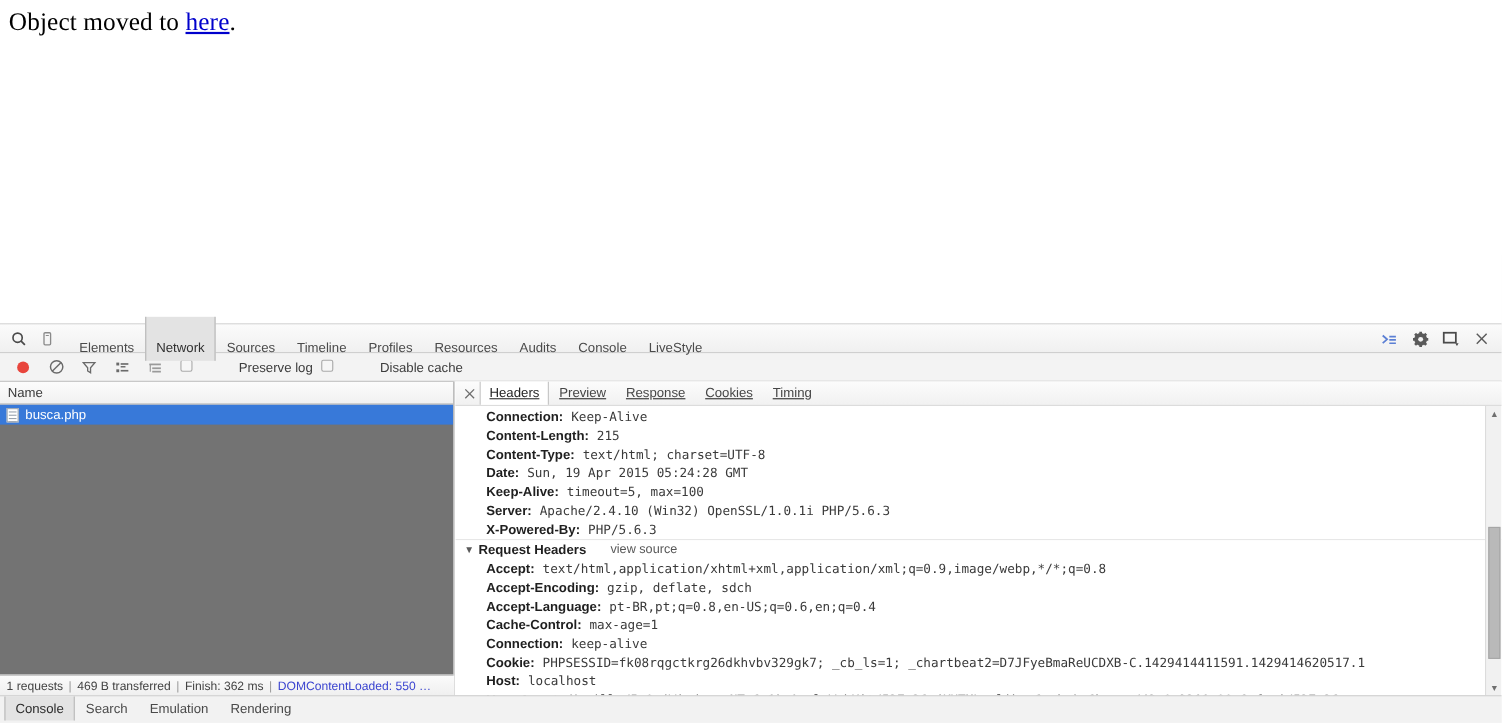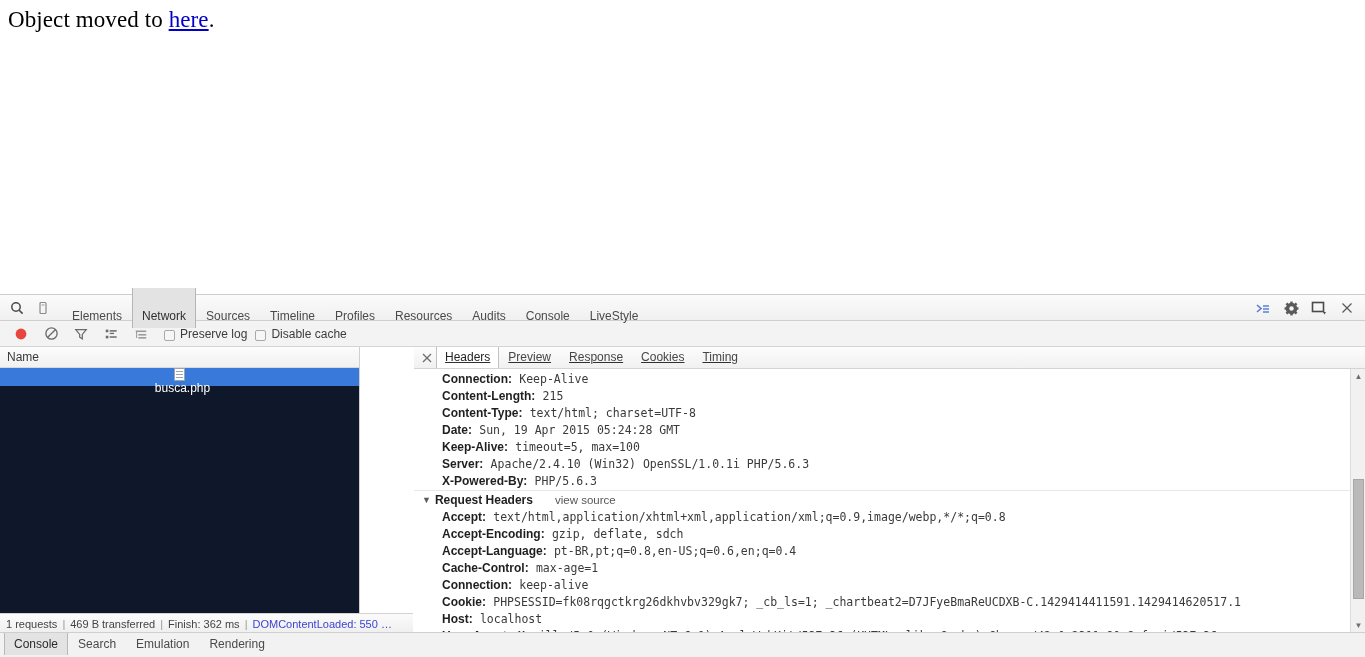--- a/index.html
+++ b/index.html
@@ -101,25 +101,26 @@
     align-items: center;
     padding-left: 6px;
     box-sizing: border-box;
   }
   .fb-btn {
     width: 30px; height: 24px;
     display: flex; align-items: center; justify-content: center;
     cursor: default;
   }
   .cb-wrap {
-    display: flex; align-items: flex-end;
+    display: flex; align-items: flex-start;
     margin-left: 8px;
     font-size: 12px;
     color: #3c3c3c;
     cursor: default;
+    gap: 37px;
   }
   .cb-box {
     width: 11px; height: 11px;
     border: 1px solid #a9a9a9;
     background: #f6f6f6;
     border-radius: 2px;
     margin-right: 5px;
     box-sizing: border-box;
   }
 
@@ -127,22 +128,22 @@
   #dt-main {
     position: relative;
     height: 286px;
     background: #ffffff;
   }
 
   
   #req-pane {
     position: absolute;
     left: 0; top: 0;
-    width: 360px; height: 286px;
-    background: #0f172a;
+    width: 413px; height: 286px;
+    background: #737373;
     border-right: 1px solid #cfcfcf;
     box-sizing: border-box;
     overflow: hidden;
   }
   #req-header {
     height: 21px;
     background: linear-gradient(#fcfcfc, #f1f1f1);
     border-bottom: 1px solid #d8d8d8;
     font-size: 12px;
     color: #3a3a3a;
@@ -150,21 +151,20 @@
     box-sizing: border-box;
     cursor: default;
   }
   .req-row {
     height: 18px;
     display: flex;
     align-items: center;
     padding-left: 6px;
     font-size: 12px;
     cursor: default;
-    flex-direction: column;
   }
   .req-row.selected {
     background: #3879d9;
     color: #ffffff;
   }
   .doc-icon {
     width: 11px; height: 13px;
     background: #ffffff;
     border: 1px solid #9aa4b0;
     margin-right: 6px;

